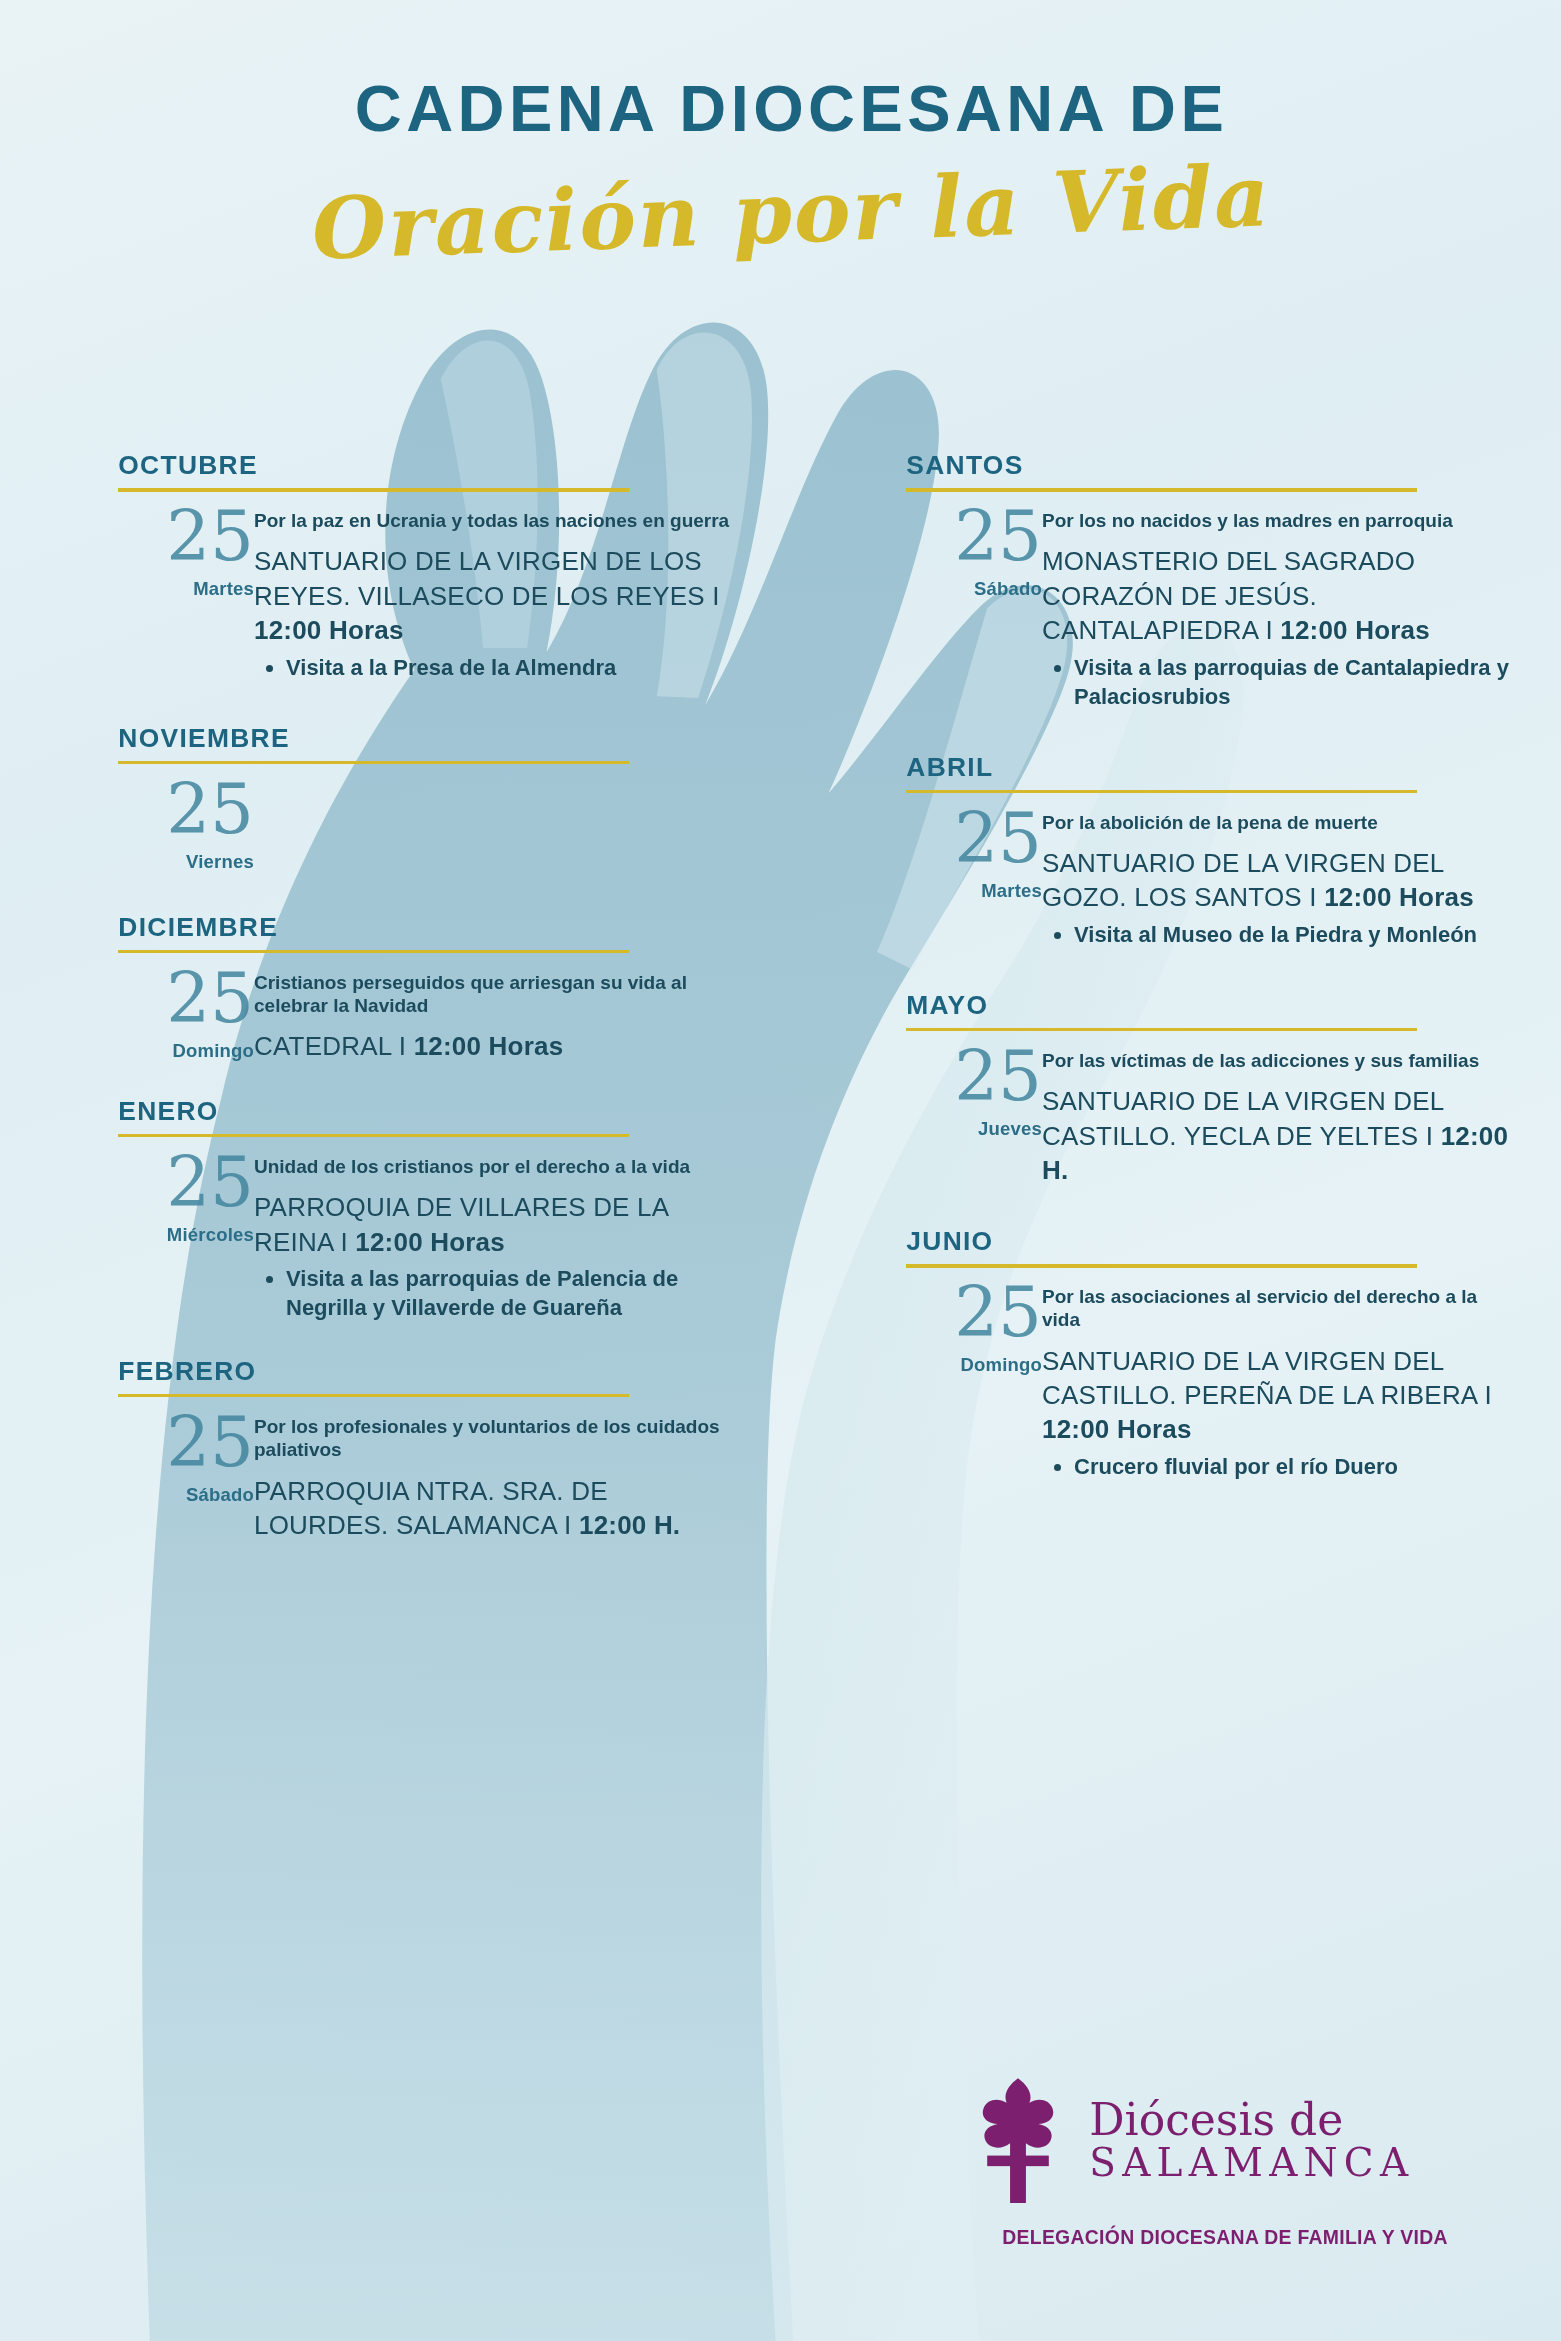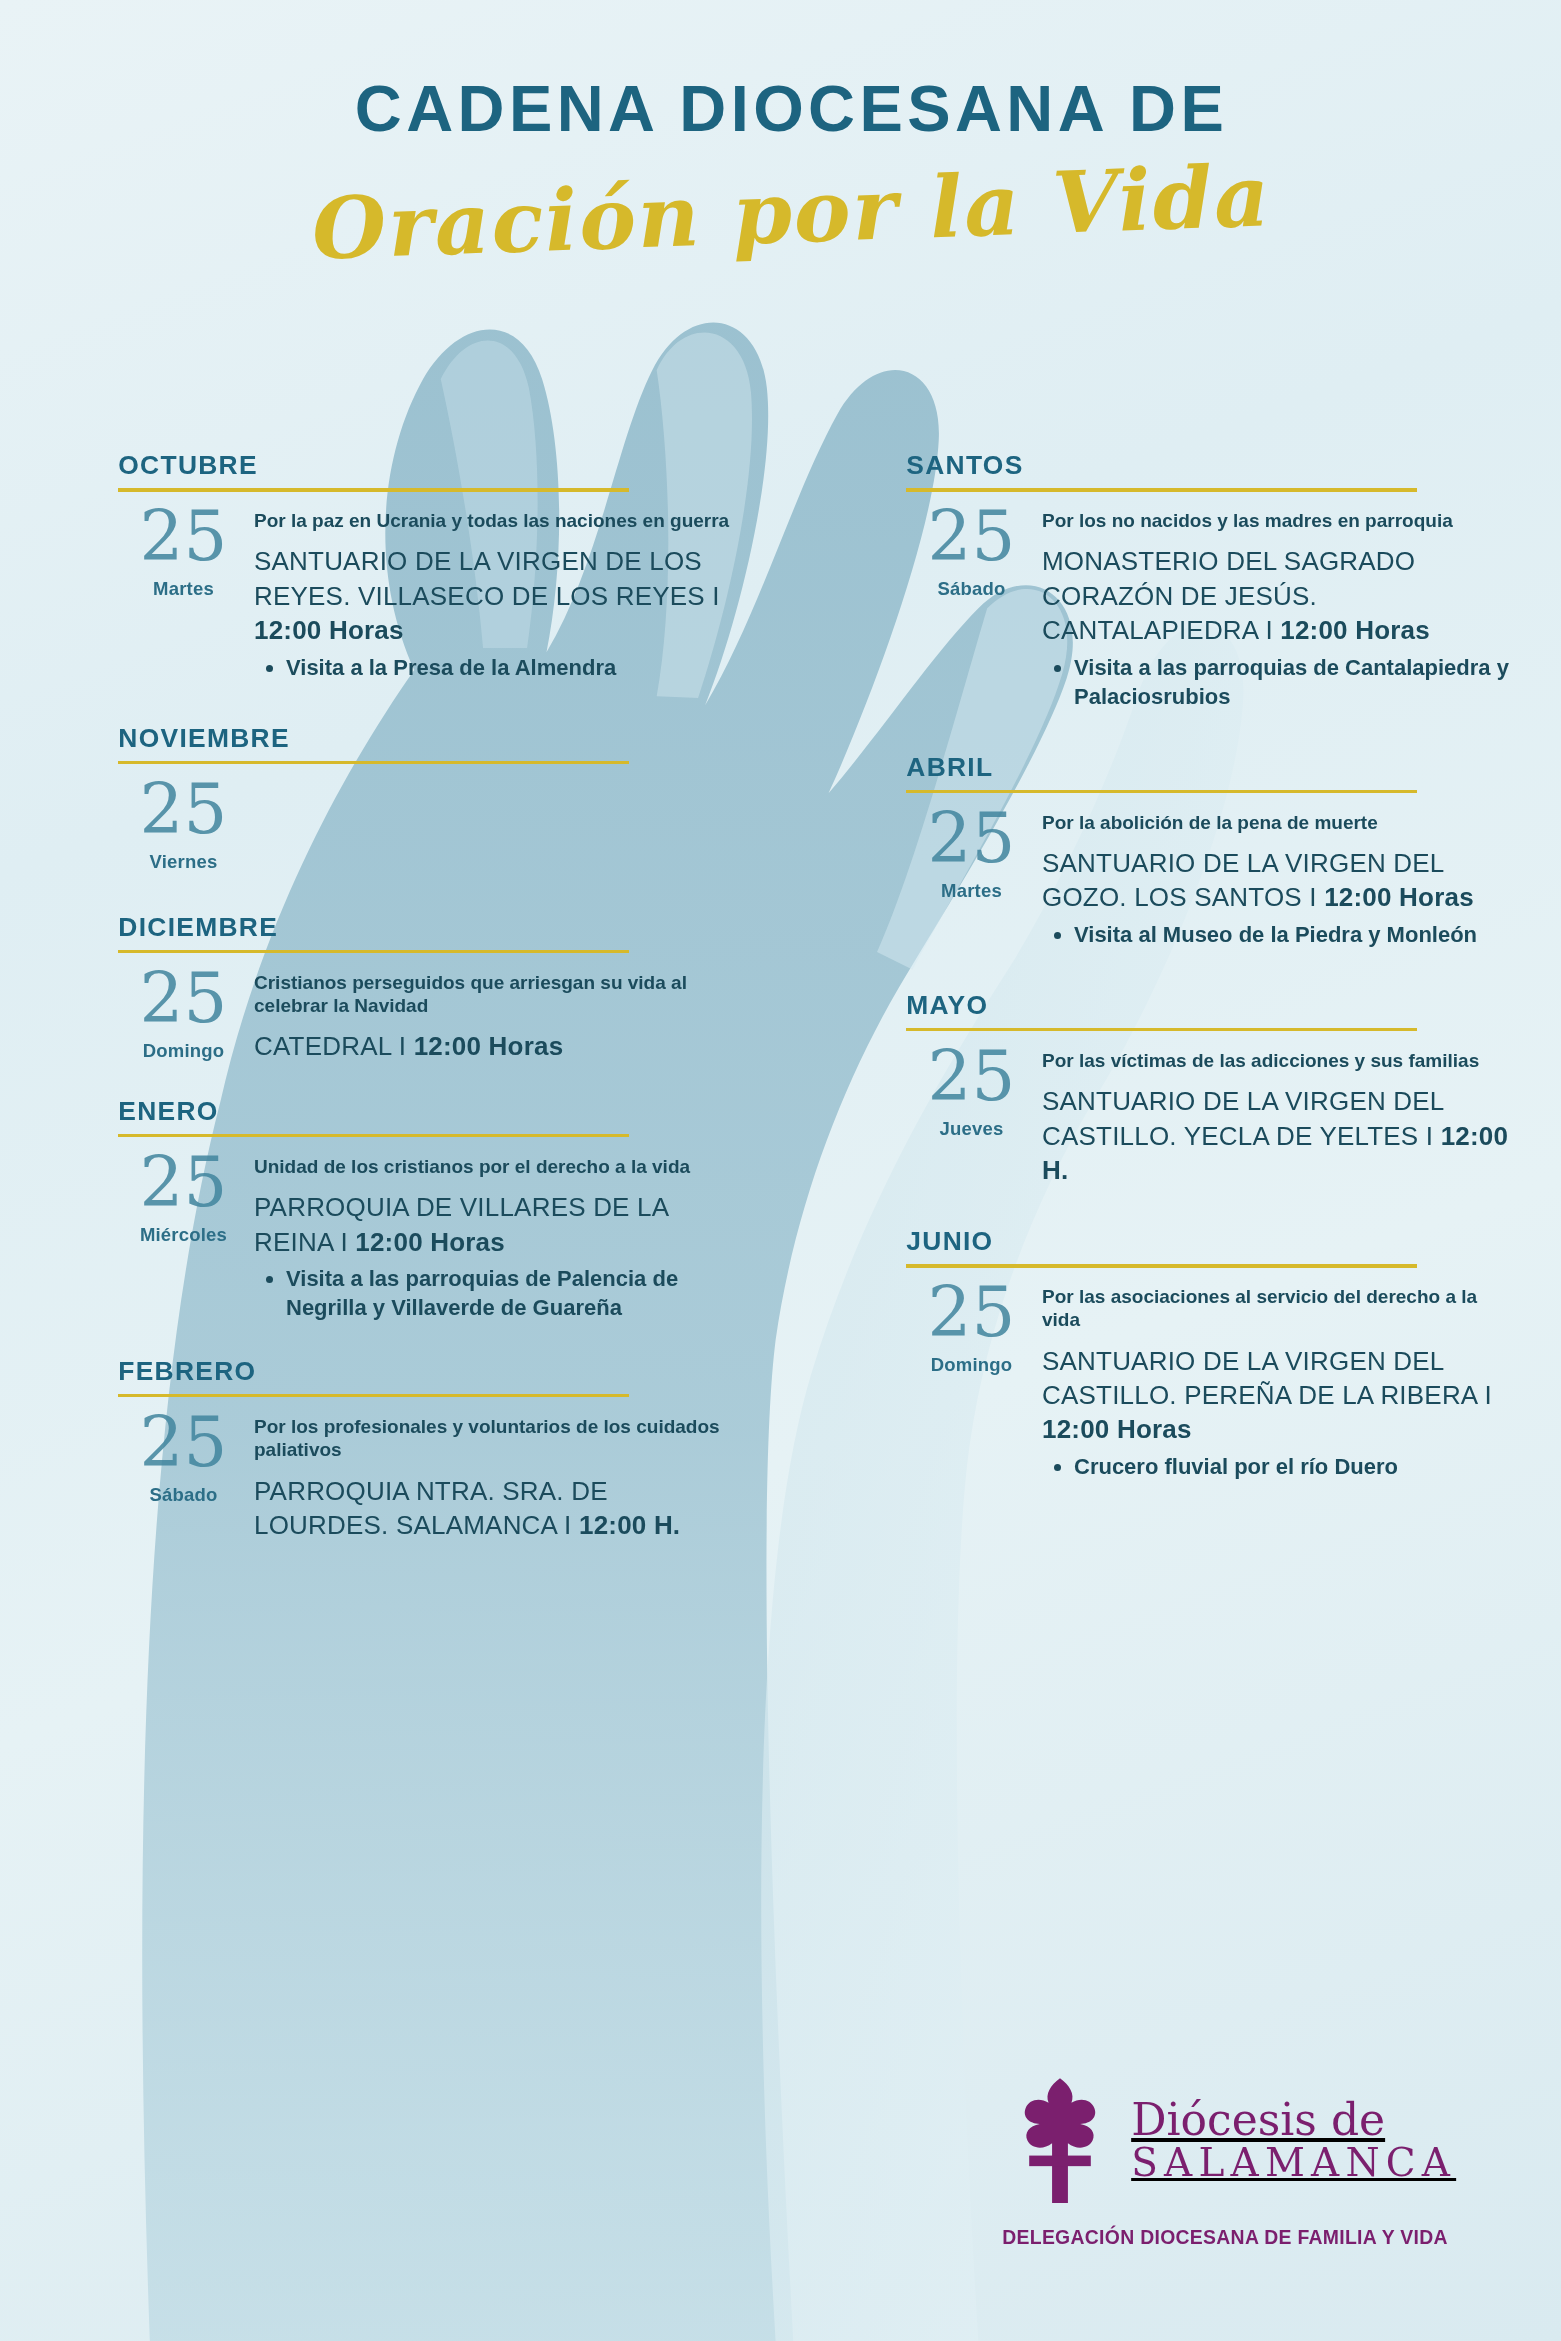--- a/index.html
+++ b/index.html
@@ -90,21 +90,21 @@
     margin-bottom: 14px;
   }
 
   .entry {
     display: flex;
     align-items: flex-start;
   }
   .daybox {
     width: 141px;
     flex: 0 0 141px;
-    text-align: center;
+    text-align: right;
     padding-top: 1.8px;
   }
   .daynum {
     font-size: 69px;
     line-height: 0.85;
     color: #41859e;
     font-family: "DejaVu Serif", serif;
     font-weight: normal;
     opacity: 0.85;
   }
@@ -150,22 +150,21 @@
   .logo-area {
     position: absolute;
     left: 952px;
     top: 2071px;
     width: 546px;
     text-align: center;
   }
   .logo-row {
     display: flex;
     align-items: center;
-    justify-content: center;
-    text-decoration: underline;
+    justify-content: flex-start;
   }
   .logo-mark { width: 132px; height: 141px; }
   .logo-text { text-align: left; margin-left: 5.3px; }
   .logo-line1 {
     font-size: 44px;
     color: #7b1f6e;
     font-family: "DejaVu Serif", serif;
     line-height: 1;
   }
   .logo-line2 {

